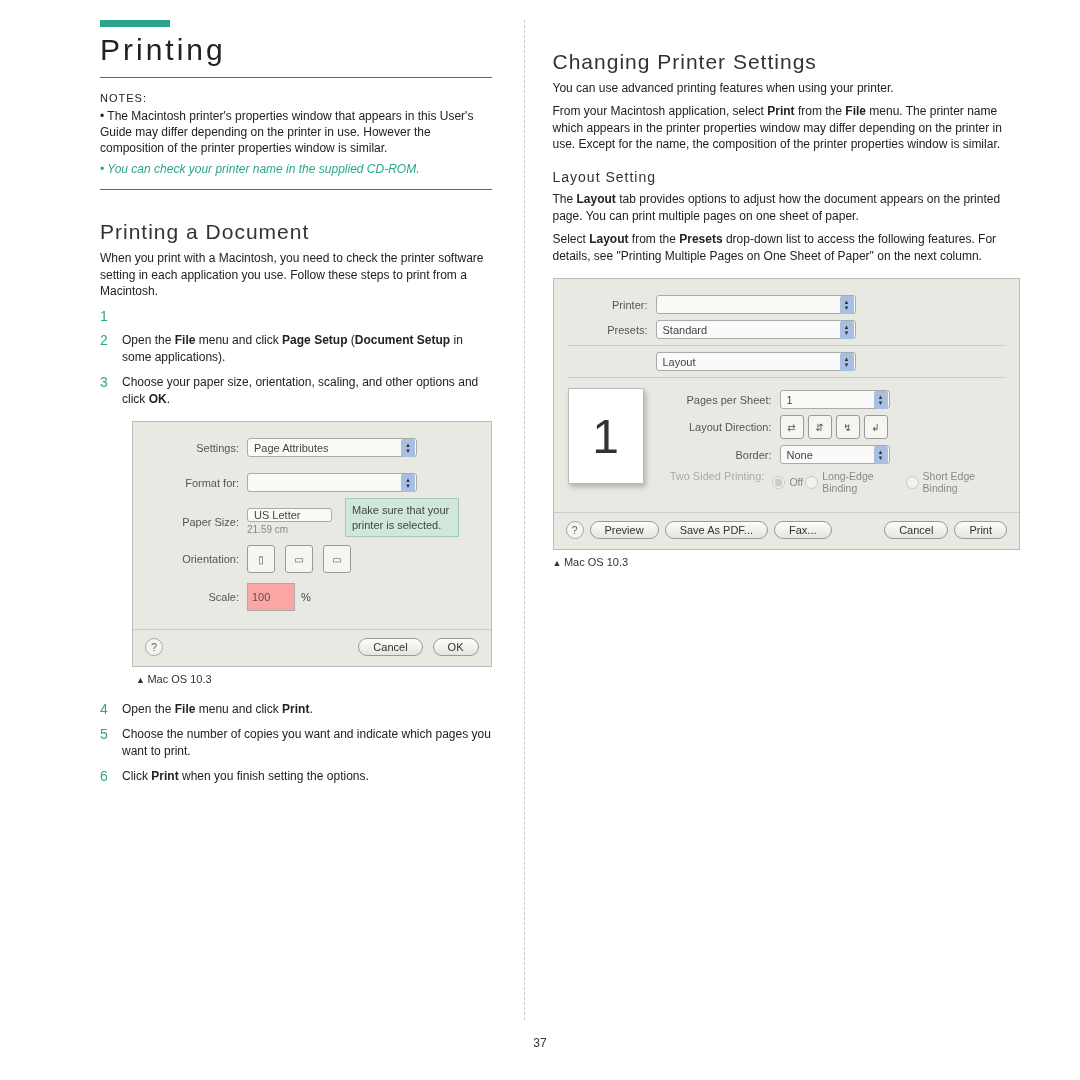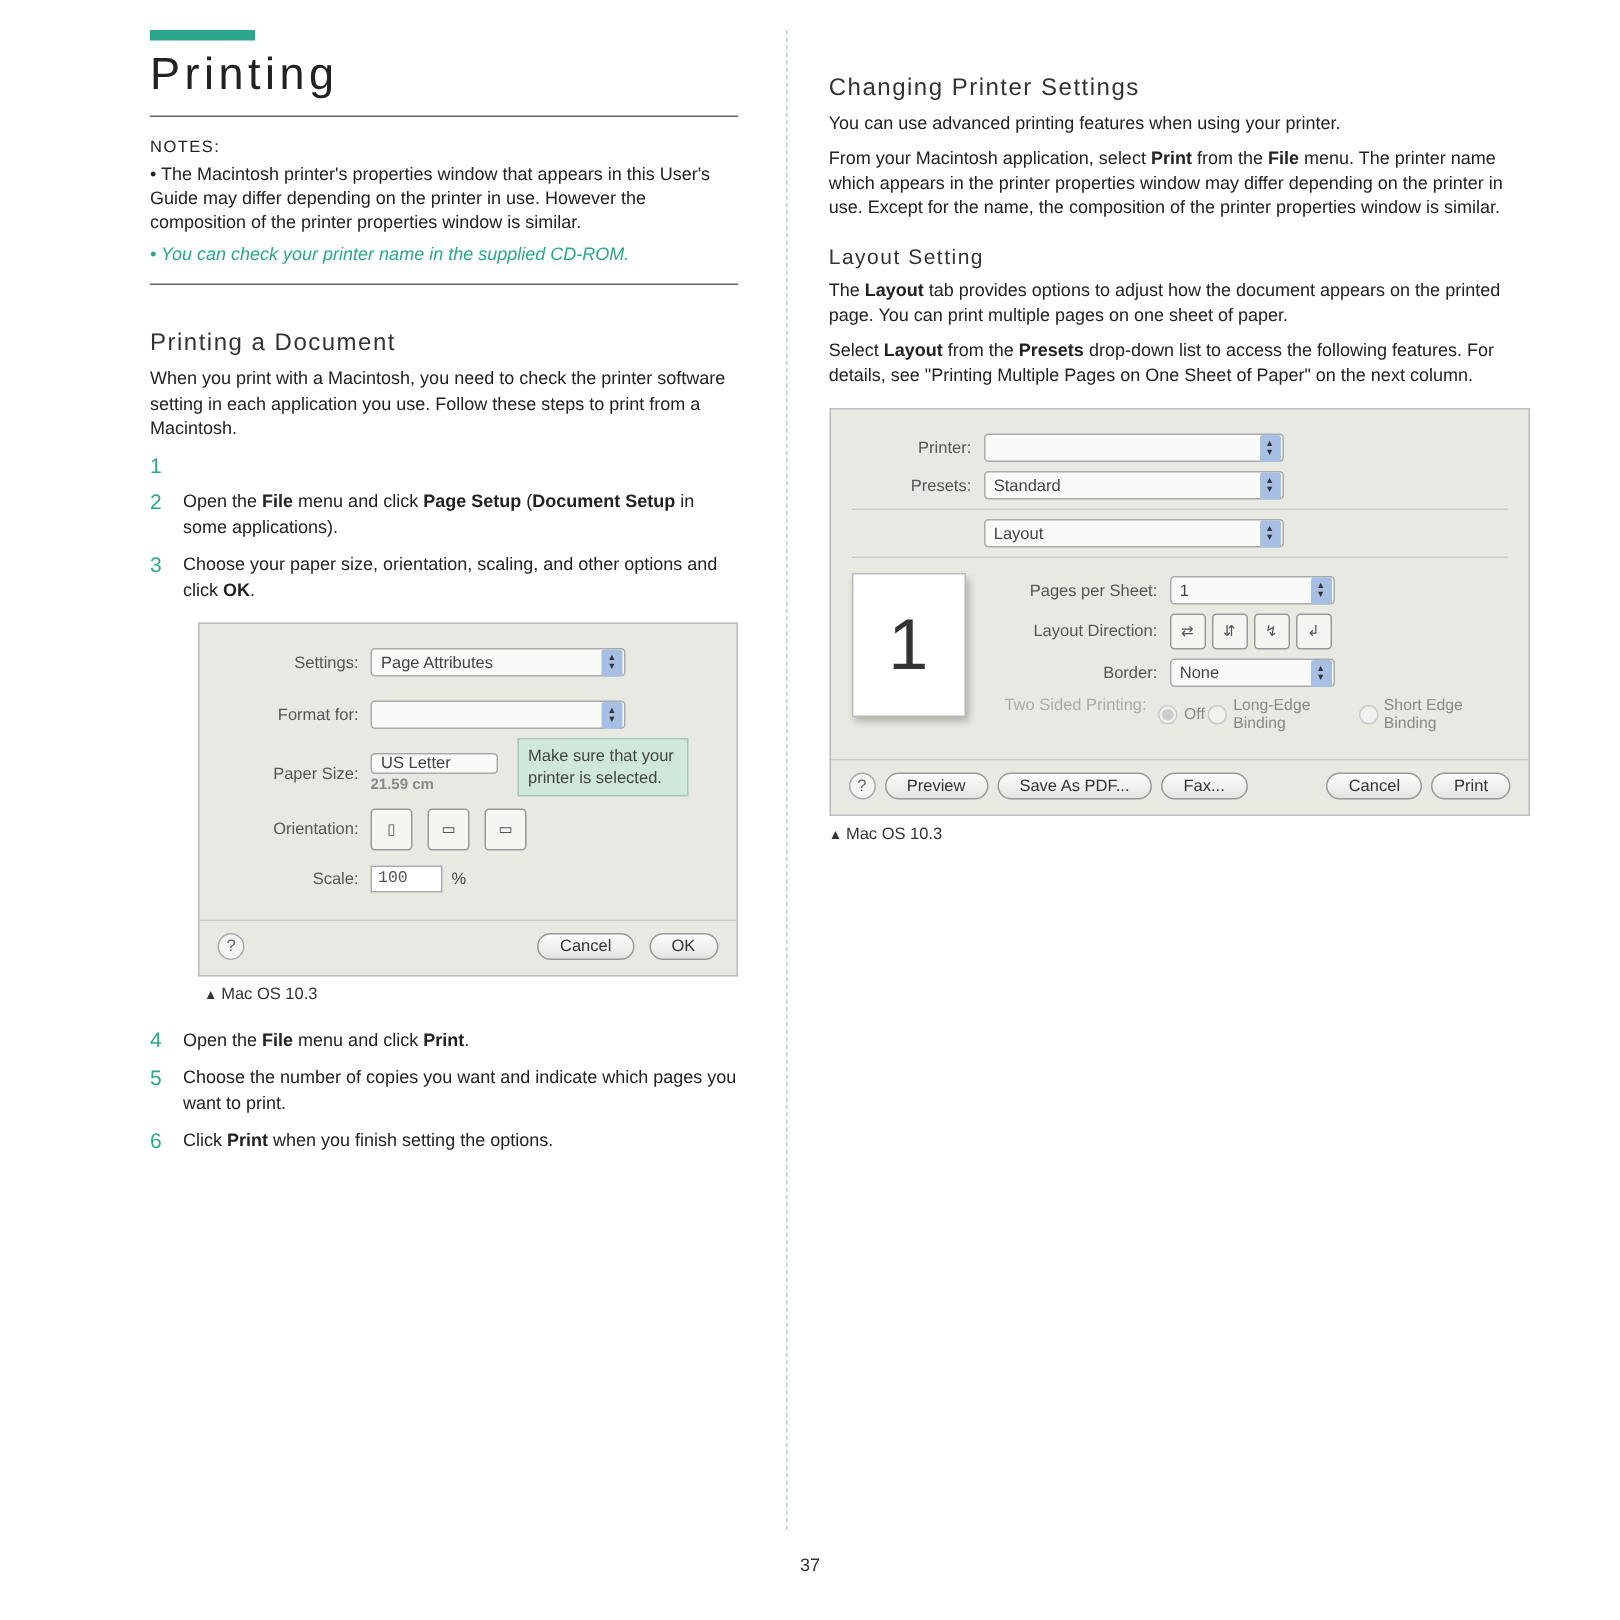--- a/index.html
+++ b/index.html
@@ -48,21 +48,21 @@
     font-size: 11px;
     letter-spacing: 1px;
     font-variant: small-caps;
     margin-bottom: 4px;
   }
   .bullets { list-style: none; padding-left: 0; }
   .bullets li::before { content: "• "; }
   .bullets li { font-size: 12px; line-height: 1.35; margin-bottom: 4px; }
   .italic-note { color: #2ca58d; font-style: italic; font-weight: 500; }
   .h2 {
-    font-size: 16px;
+    font-size: 21px;
     letter-spacing: 1px;
     font-weight: 400;
     margin: 30px 0 6px 0;
     color: #333;
   }
   .h3 {
     font-size: 14px;
     letter-spacing: 1px;
     font-weight: 400;
     margin: 16px 0 4px 0;
@@ -165,27 +165,26 @@
     border-radius: 3px;
     background: #f5f5f2;
     display: flex;
     align-items: center;
     justify-content: center;
     font-size: 10px;
     color: #555;
   }
   .scale-input {
     border: 1px solid #aaa;
-    background: #ffffff;
+    background: #fca5a5;
     width: 48px;
-    height: 18px;
+    height: 28px;
     font-size: 11px;
     padding: 0 4px;
     color: #555;
-    font-family: Liberation Mono, monospace;
   }
   .callout {
     position: absolute;
     background: #cfe8d9;
     border: 1px solid #a8c8b6;
     font-size: 11px;
     padding: 4px 6px;
     line-height: 1.3;
   }
   .caption {
@@ -268,21 +267,21 @@
               <span></span>
               <span class="pill-arrow"></span>
             </div>
           </div>
           <div class="row" style="margin-top:16px; position:relative;">
             <span class="lbl">Paper Size:</span>
             <div style="display:flex;flex-direction:column;">
               <div class="pill" style="width:85px">
                 <span>US Letter</span>
               </div>
-              <span style="font-size:10px;color:#888;margin-top:2px;font-weight:bold;">21.59 cm</span>
+              <span style="font-size:10px;color:#888;margin-top:2px;">21.59 cm</span>
             </div>
             <div class="callout" style="left:198px; top:-10px; width:114px;">Make sure that your printer is selected.</div>
           </div>
           <div class="row" style="margin-top:10px;">
             <span class="lbl">Orientation:</span>
             <div style="display:flex; gap:10px;">
               <div class="orient-btn">▯</div>
               <div class="orient-btn">▭</div>
               <div class="orient-btn">▭</div>
             </div>

